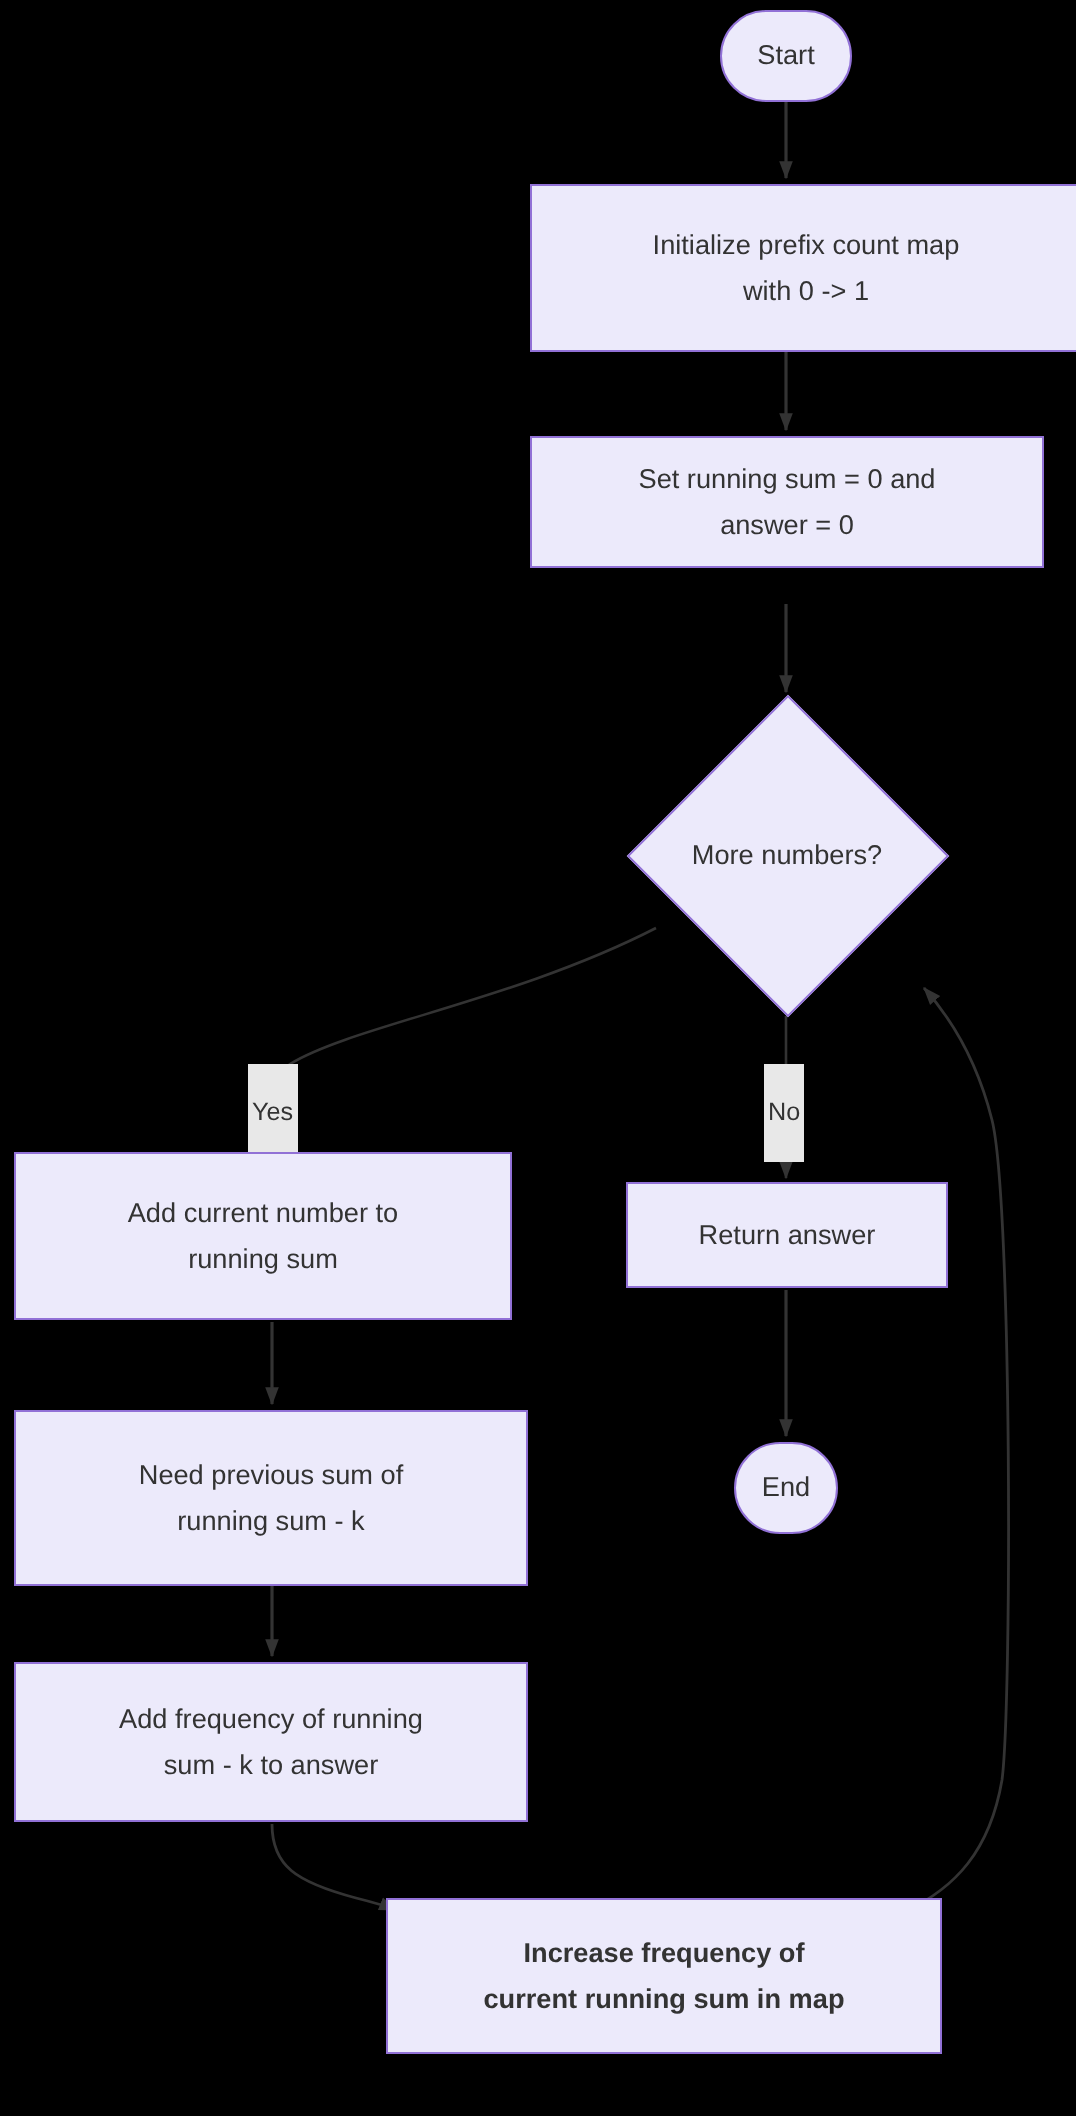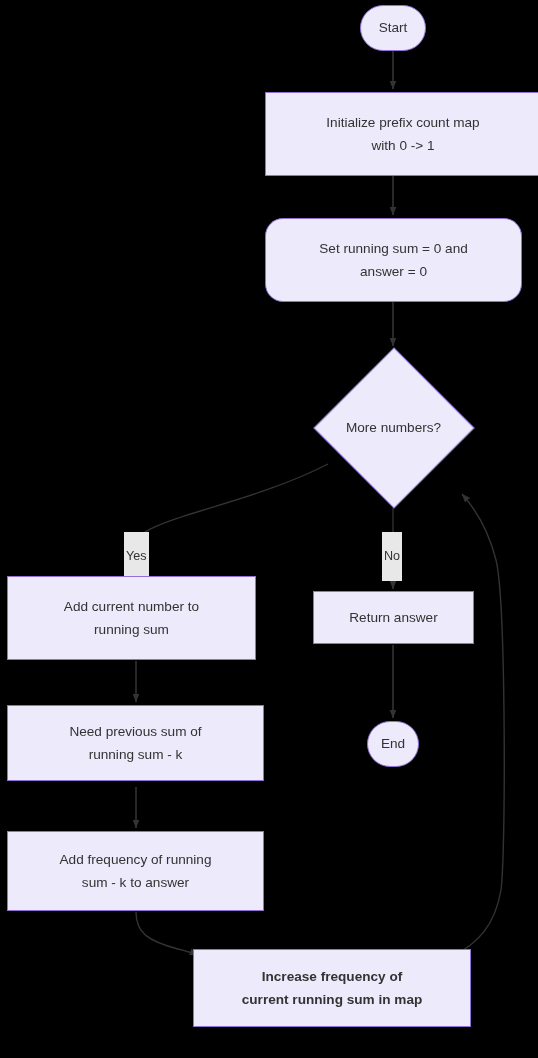--- a/index.html
+++ b/index.html
@@ -119,21 +119,21 @@
     </span>
   </div>
 
   <div class="node" style="left:265px; top:92px; width:276px; height:84px;">
     <span class="lines">
       <span>Initialize prefix count map</span>
       <span>with 0 -&gt; 1</span>
     </span>
   </div>
 
-  <div class="node" style="left:265px; top:218px; width:257px; height:84px;border-radius:18px;">
+  <div class="node" style="left:265px; top:218px; width:257px; height:66px;">
     <span class="lines">
       <span>Set running sum = 0 and</span>
       <span>answer = 0</span>
     </span>
   </div>
 
   <div class="diamond-wrap" style="left:313px; top:347px; width:161px; height:161px;">
     <div class="diamond-shape" style="width:114px; height:114px;"></div>
     <div class="diamond-label">More numbers?</div>
   </div>
@@ -142,21 +142,21 @@
 
   <div class="edge-label" style="left:382px; top:532px;">No</div>
 
   <div class="node" style="left:7px; top:576px; width:249px; height:84px;">
     <span class="lines">
       <span>Add current number to</span>
       <span>running sum</span>
     </span>
   </div>
 
-  <div class="node" style="left:7px; top:705px; width:257px; height:76px;">
+  <div class="node" style="left:7px; top:705px; width:257px; height:88px;">
     <span class="lines">
       <span>Need previous sum of</span>
       <span>running sum - k</span>
     </span>
   </div>
 
   <div class="node" style="left:7px; top:831px; width:257px; height:80px;text-align:center;">
     <span class="lines">
       <span>Add frequency of running</span>
       <span>sum - k to answer</span>

